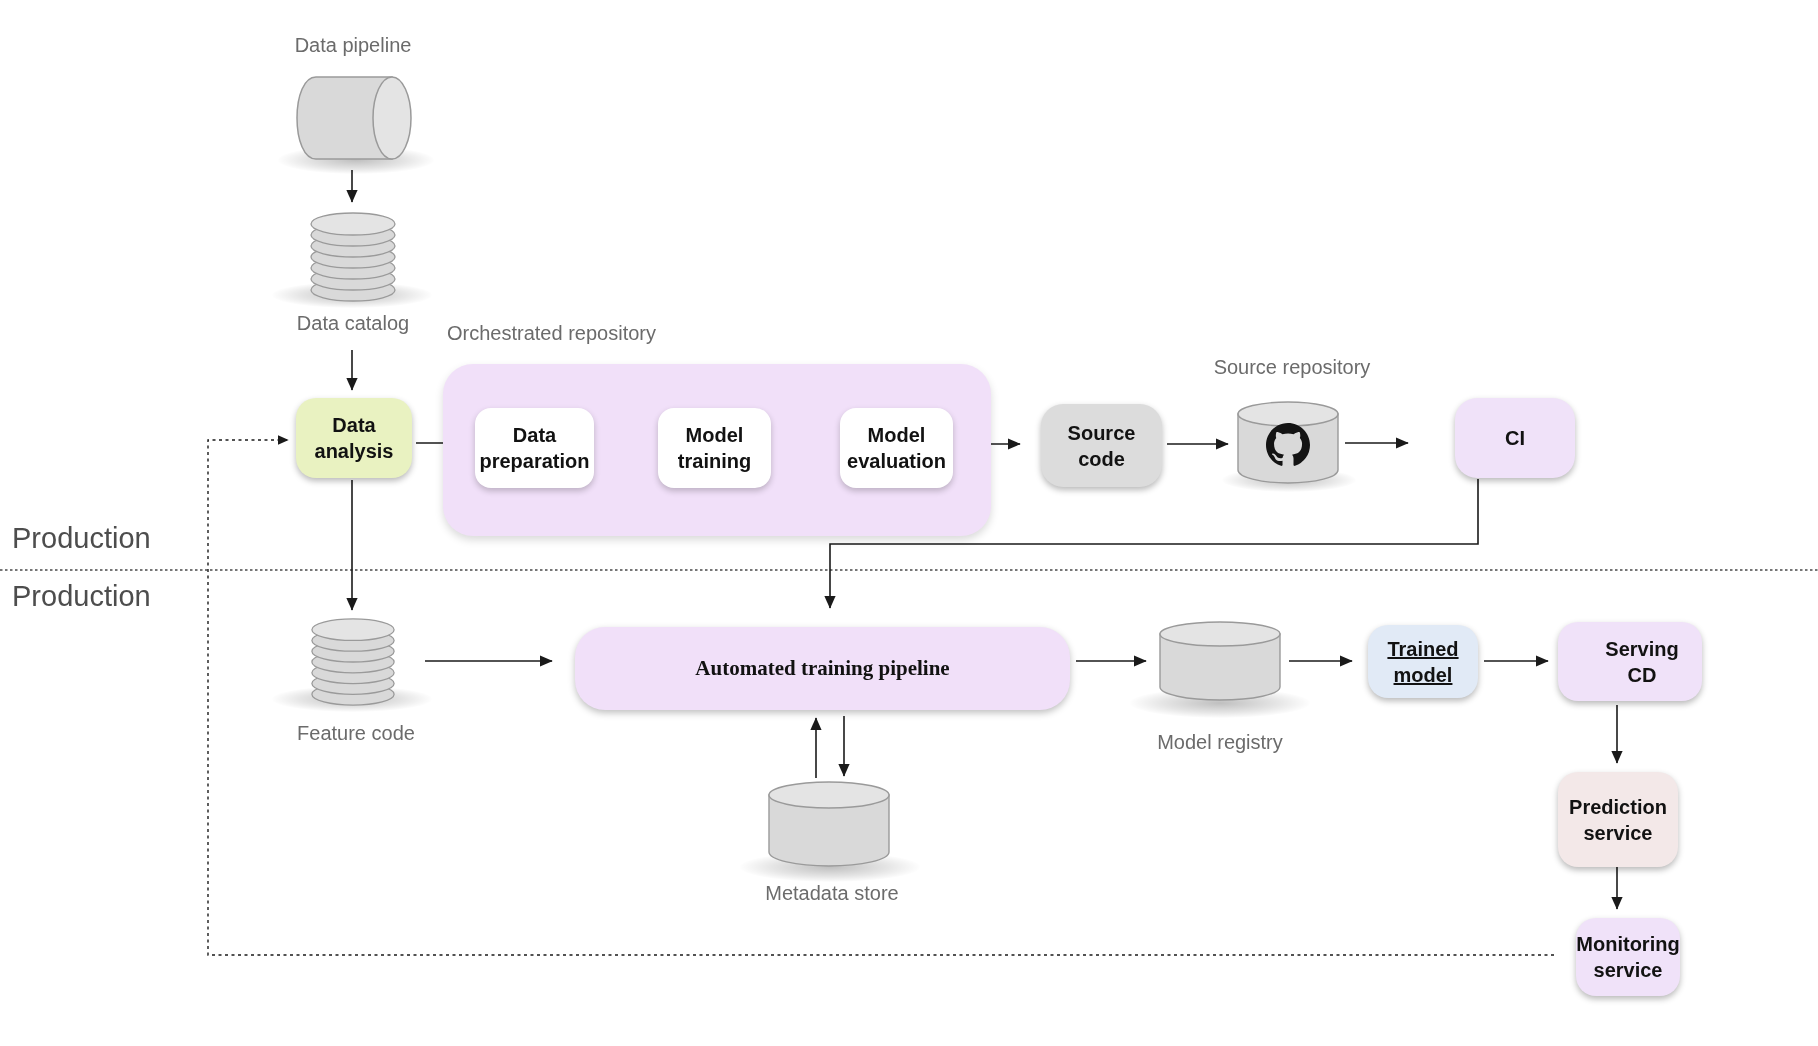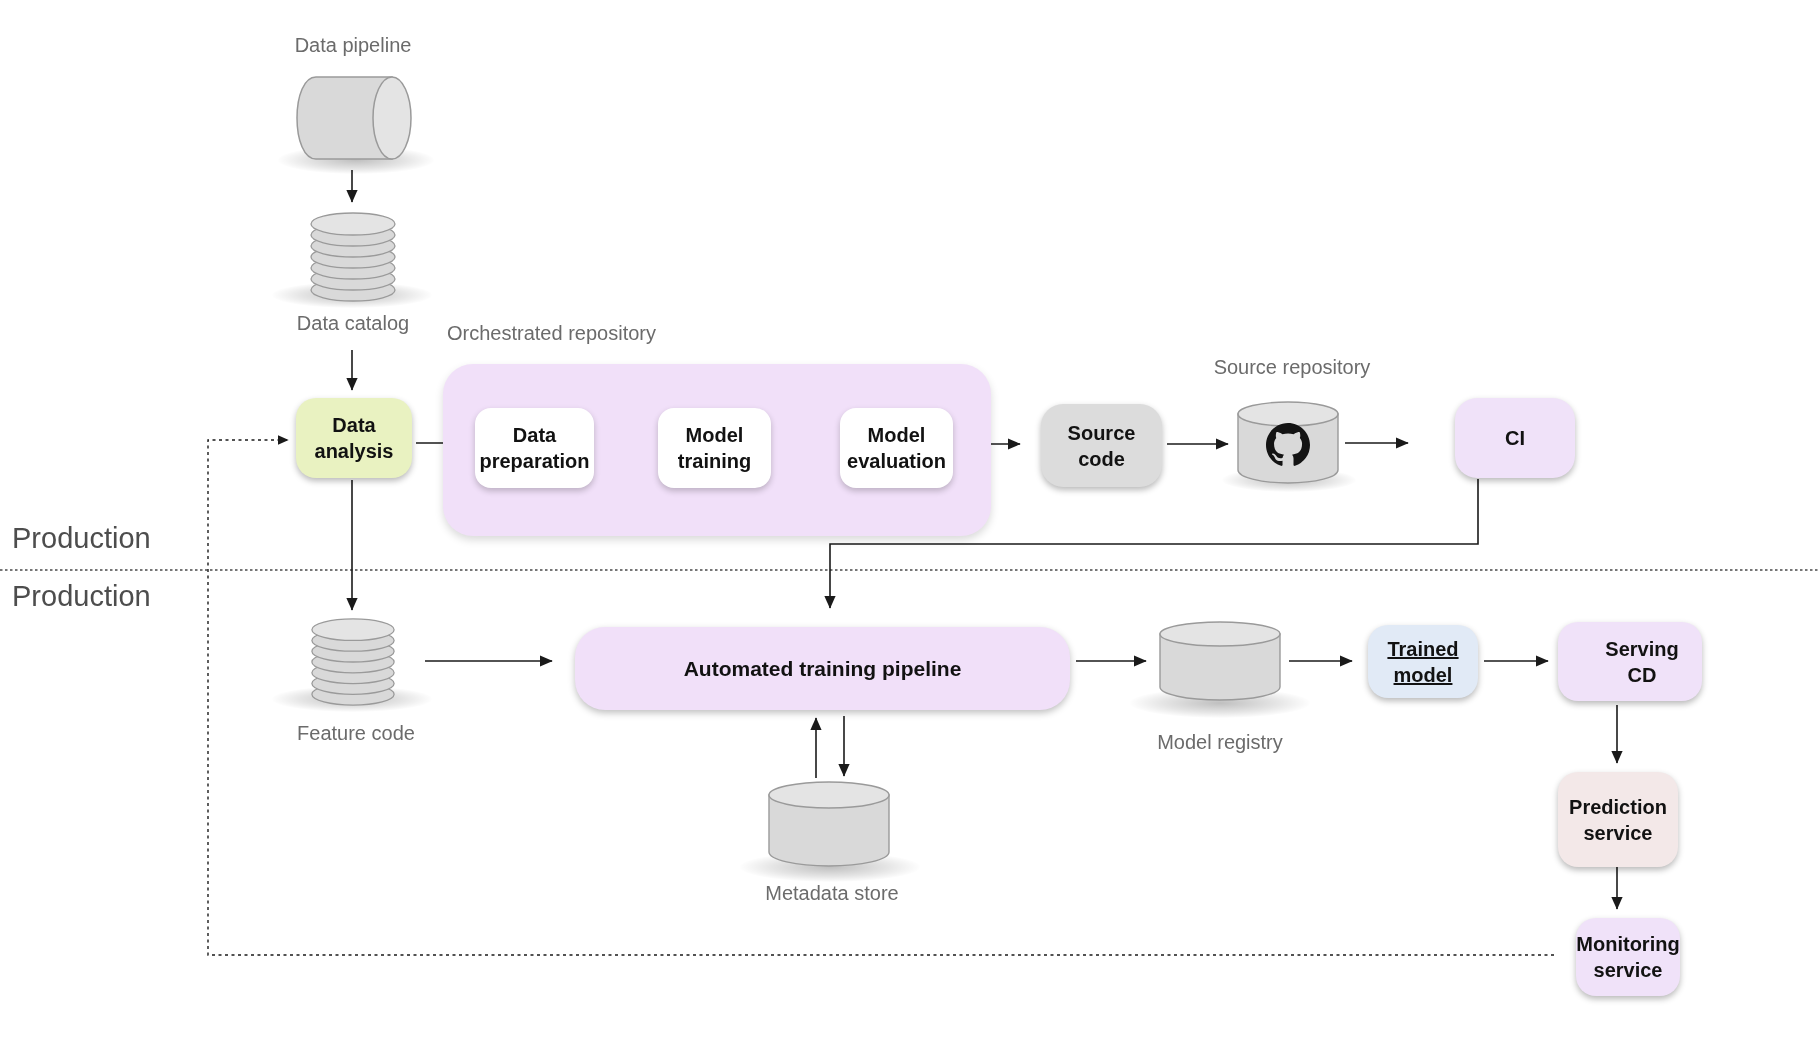--- a/index.html
+++ b/index.html
@@ -143,21 +143,21 @@
       <ellipse cx="45" cy="69" rx="42" ry="11"></ellipse>
       <ellipse cx="45" cy="58" rx="42" ry="11"></ellipse>
       <ellipse cx="45" cy="47" rx="42" ry="11"></ellipse>
       <ellipse cx="45" cy="36" rx="42" ry="11"></ellipse>
       <ellipse cx="45" cy="25" rx="42" ry="11"></ellipse>
       <ellipse cx="45" cy="14" rx="42" ry="11" style="fill:var(--cylinder-top);"></ellipse>
     </g>
   </svg>
   <div class="lbl" style="left:236px;top:722px;width:240px;">Feature code</div>
 
-  <div class="pipeline-box" style="left:575px;top:627px;width:495px;height:83px;">Automated training pipeline</div>
+  <div class="pipeline-box" style="left:575px;top:627px;width:495px;height:83px;font-family:Liberation Serif, serif;">Automated training pipeline</div>
 
   <div class="ground-shadow" style="left:740px;top:852px;width:180px;height:30px;"></div>
   <svg class="icon" style="left:767px;top:780px;" width="124" height="90" viewBox="0 0 124 90">
     <path d="M2,15 L2,72 A60,14 0 0 0 122,72 L122,15 Z" style="fill:var(--cylinder-fill);stroke:var(--cylinder-stroke);" stroke-width="1.4"></path>
     <ellipse cx="62" cy="15" rx="60" ry="13" style="fill:var(--cylinder-top);stroke:var(--cylinder-stroke);" stroke-width="1.4"></ellipse>
   </svg>
   <div class="lbl" style="left:712px;top:882px;width:240px;">Metadata store</div>
 
   <div class="ground-shadow" style="left:1130px;top:688px;width:180px;height:30px;"></div>
   <svg class="icon" style="left:1158px;top:620px;" width="124" height="84" viewBox="0 0 124 84">

